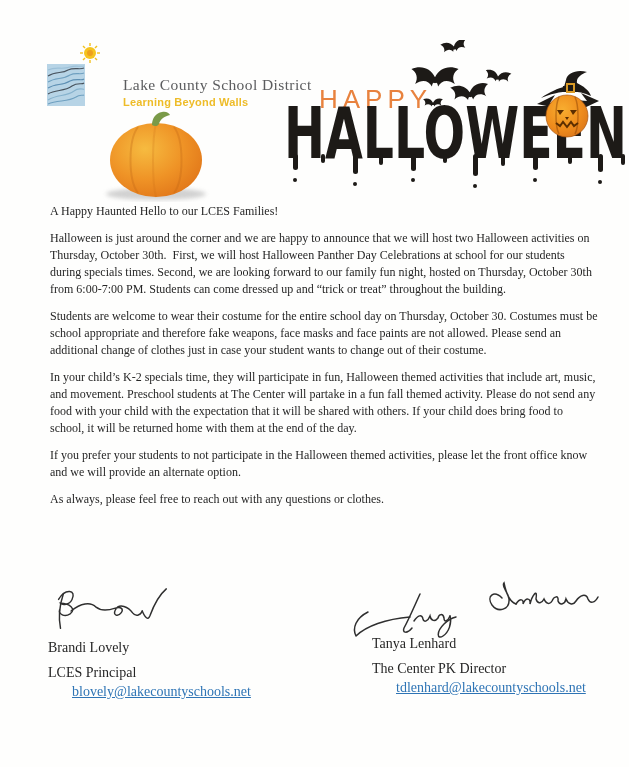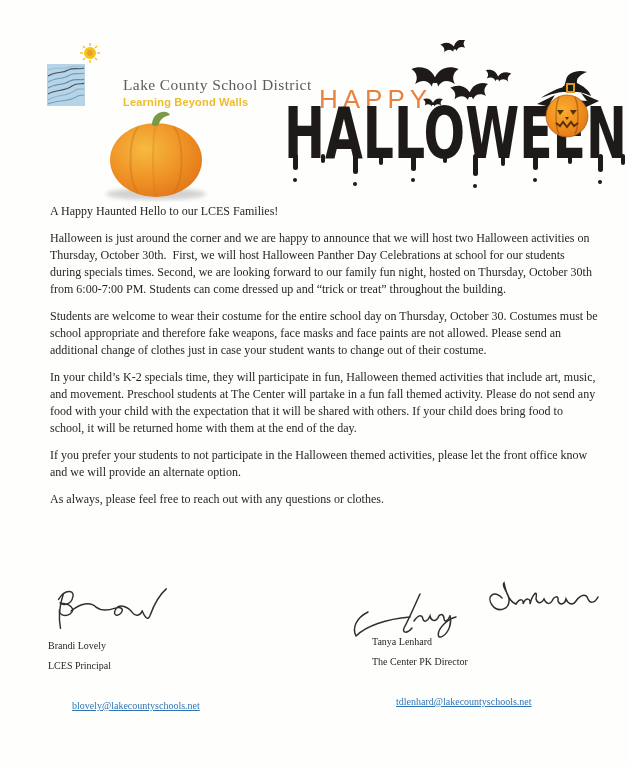--- a/index.html
+++ b/index.html
@@ -29,29 +29,29 @@
   .halloween-svg { position:absolute; left:0; top:60px; }
   .halloween-svg text { font-family:"DejaVu Sans", sans-serif; font-weight:bold; }
   .jack { position:absolute; left:248px; top:30px; }
 
   
   .letter { position:absolute; left:50px; top:203px; width:548px;
             font-size:12px; line-height:17px; }
   .letter p { margin:0 0 10px 0; white-space:pre-wrap; }
 
   
-  .sig-col { position:absolute; font-size:10px; }
+  .sig-col { position:absolute; font-size:14px; }
   .sig-left  { left:48px;  top:586px; }
   .sig-right { left:352px; top:578px; }
   .sig-img { display:block; }
   .sig-name  { margin-top:4px; }
   .sig-right .sig-name { margin-left:20px; margin-top:-4px; }
   .sig-title { margin-top:9px;font-family:Liberation Serif, serif; }
   .sig-right .sig-title { margin-left:20px; }
-  .sig-email { margin-top:29px;padding-left:24px; }
+  .sig-email { margin-top:3px;padding-left:24px; }
   .sig-right .sig-email { margin-left:20px; }
   .sig-email a { color:#2e74b5; text-decoration:underline; cursor:pointer; }
 </style>
 </head>
 <body>
 
 <div class="page">
 
   <div class="logo">
     <svg class="logo-mark" width="58" height="70" viewBox="0 0 58 70">

